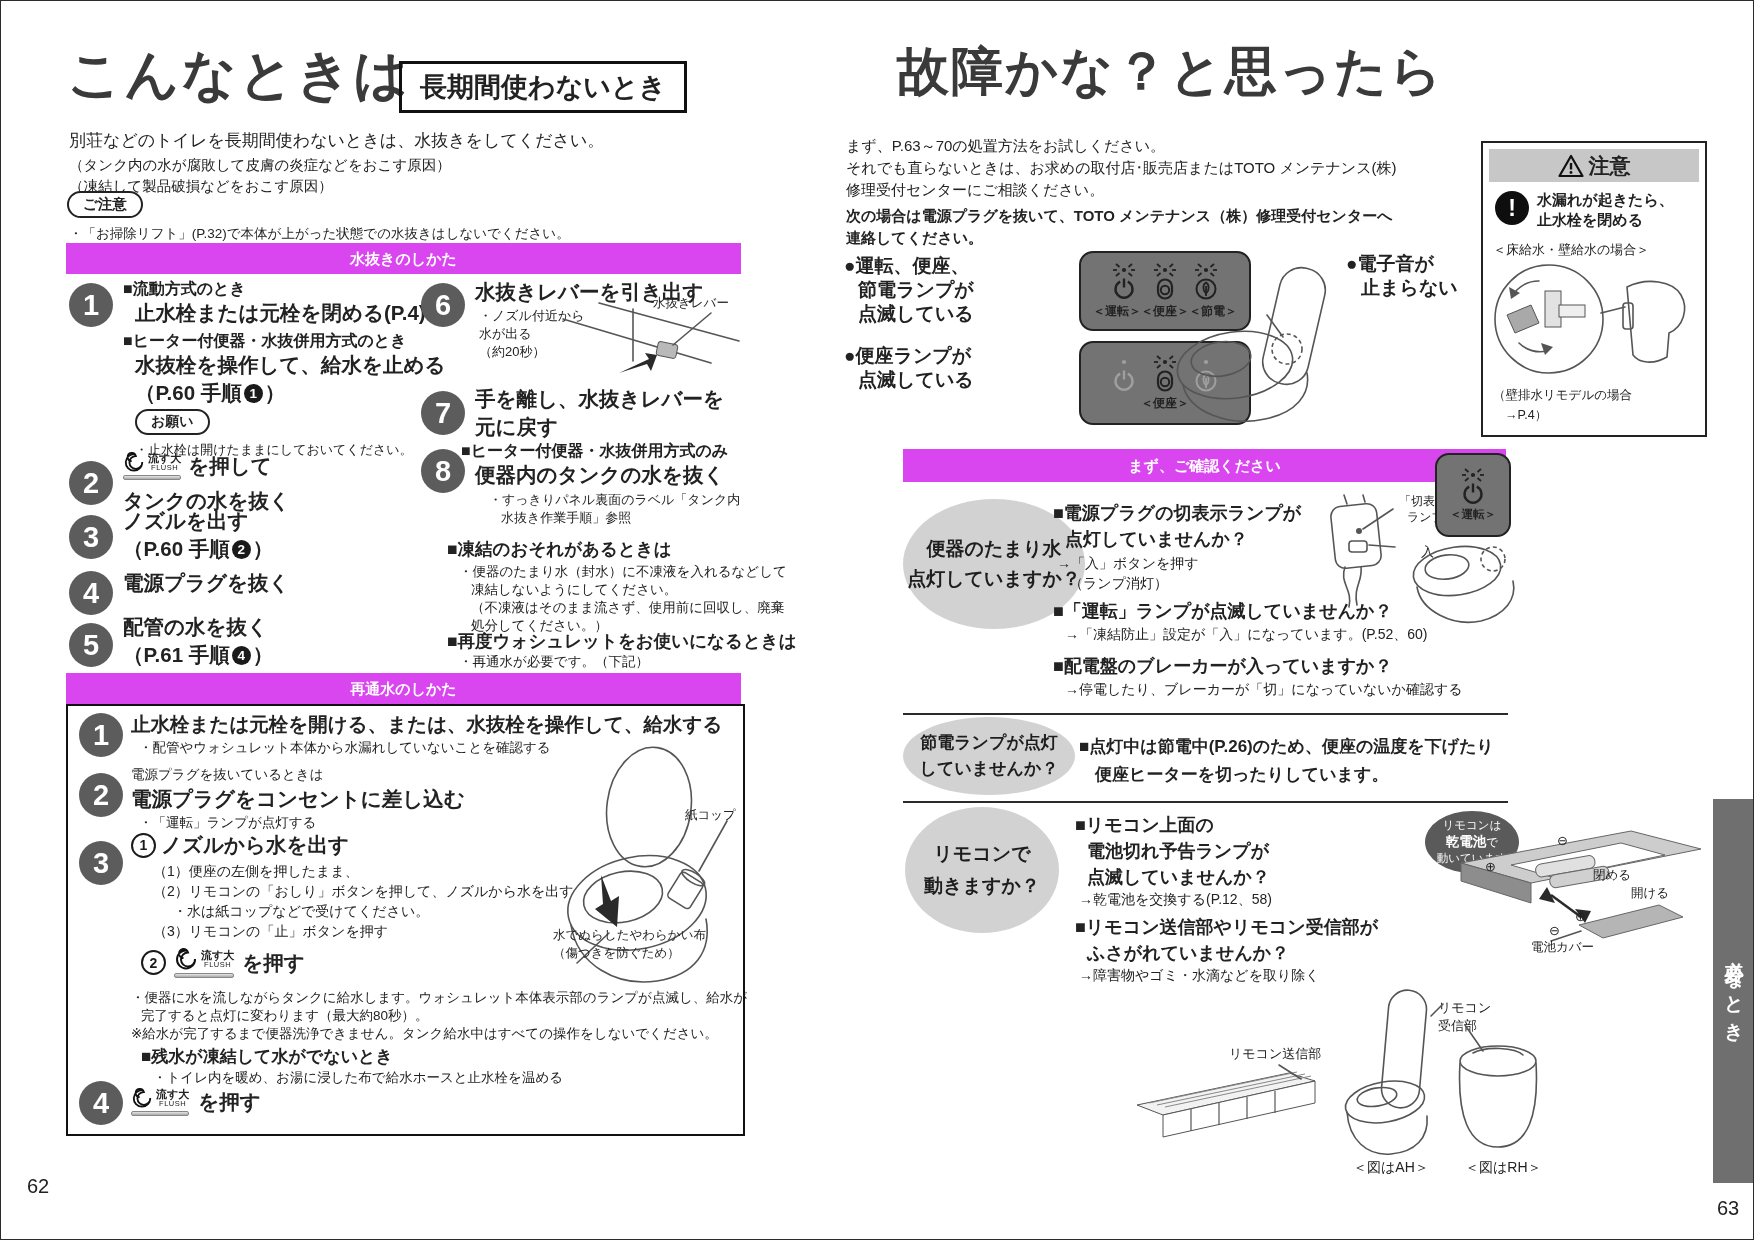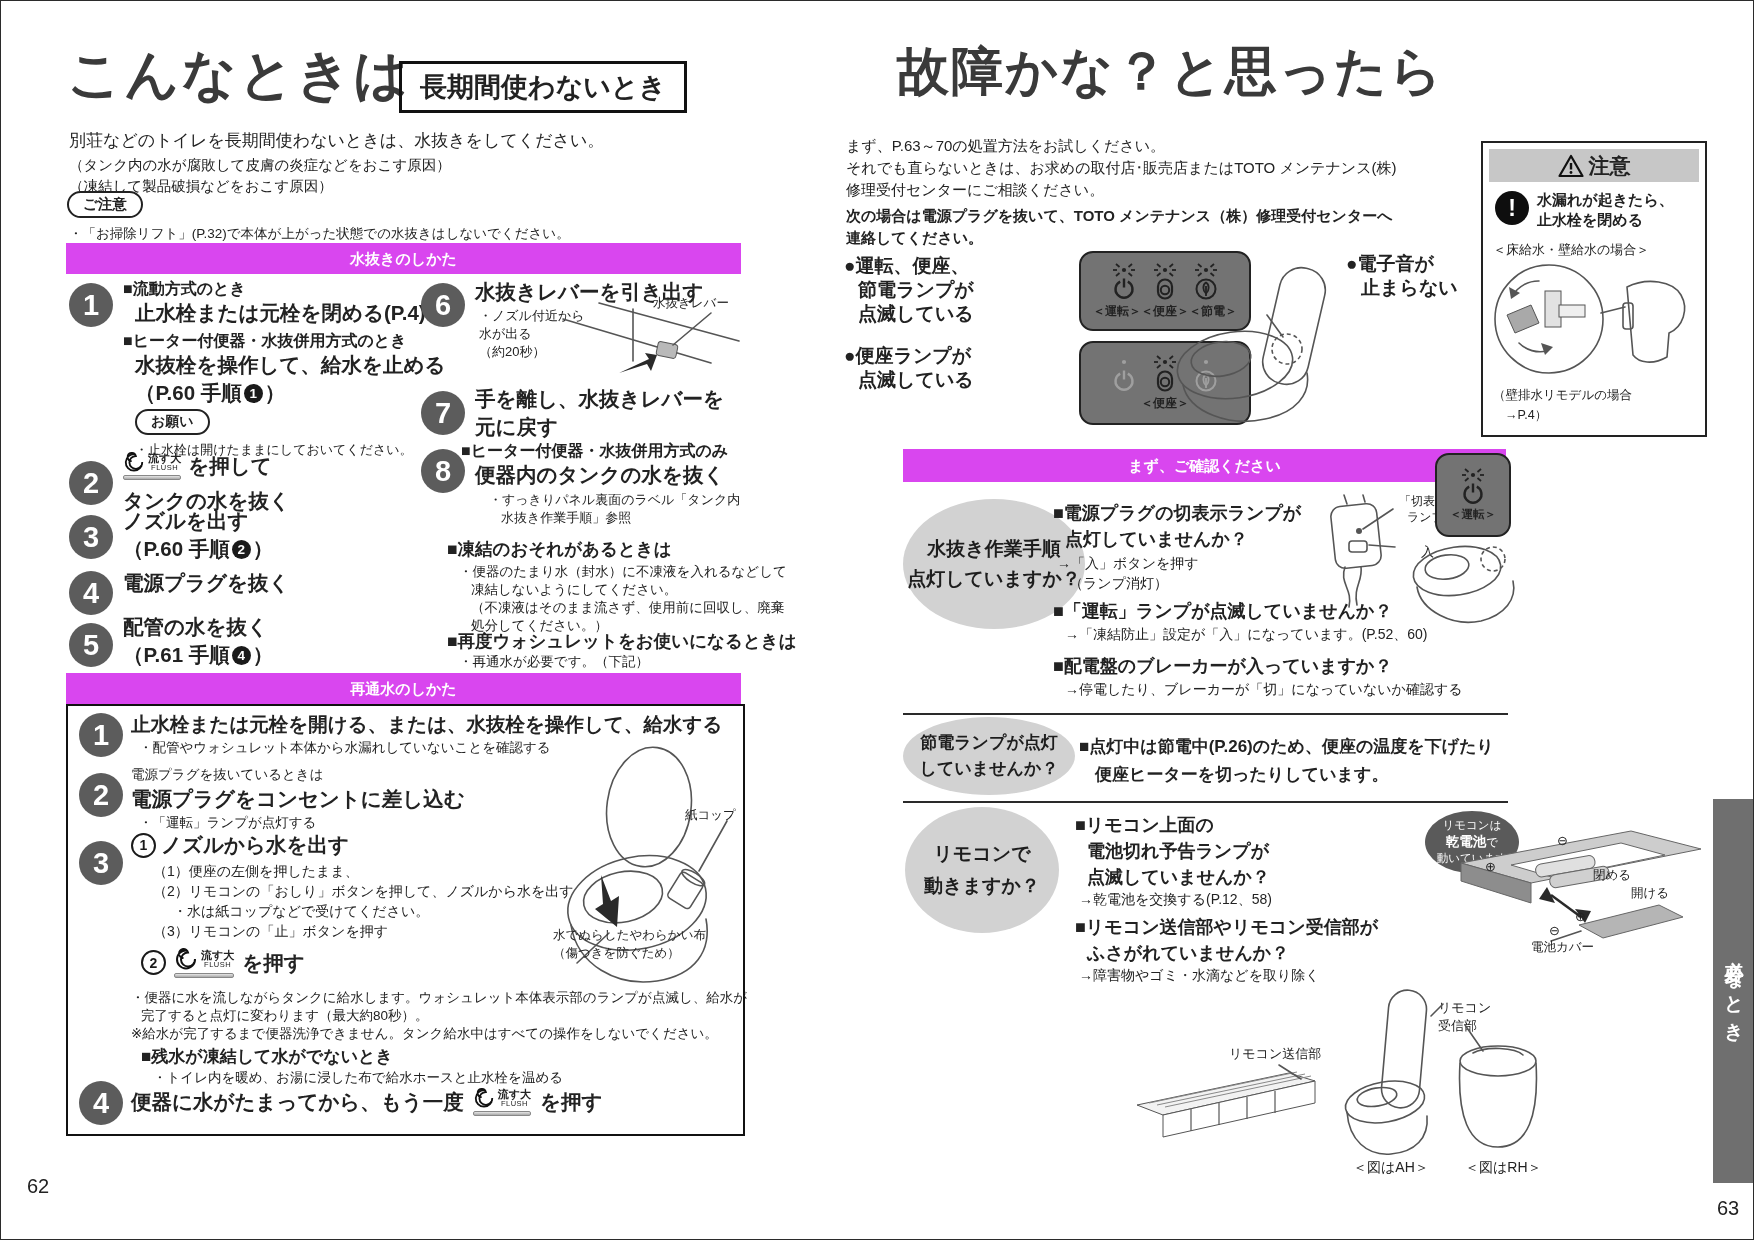--- a/index.html
+++ b/index.html
@@ -196,21 +196,20 @@
   </div>
   <div class="abs sm" style="left:130px;top:988px;">・便器に水を流しながらタンクに給水します。ウォシュレット本体表示部のランプが点滅し、給水が</div>
   <div class="abs sm" style="left:140px;top:1006px;">完了すると点灯に変わります（最大約80秒）。</div>
   <div class="abs sm" style="left:130px;top:1024px;">※給水が完了するまで便器洗浄できません。タンク給水中はすべての操作をしないでください。</div>
 
   <div class="abs b17" style="left:140px;top:1044px;">■残水が凍結して水がでないとき</div>
   <div class="abs sm" style="left:152px;top:1068px;">・トイレ内を暖め、お湯に浸した布で給水ホースと止水栓を温める</div>
 
   <div class="abs step" style="left:78px;top:1080px;">4</div>
   <div class="abs rowflex" style="left:130px;top:1086px;gap:9px;">
-    <span class="big">便器に水がたまってから、もう一度</span>
     <span class="flush">
       <span class="frow">
         <svg width="22" height="22" viewBox="0 0 24 24">
             <path d="M13 3.5 A 9 9 0 1 0 21 12 A 7 7 0 1 1 14 5.5 A 4.5 4.5 0 1 0 9.5 11" fill="none" stroke="#111" stroke-width="2"></path>
           </svg>
         <span style="display:flex;flex-direction:column;align-items:center;">
           <span class="jp">流す大</span>
           <span class="en">FLUSH</span>
         </span>
       </span>
@@ -397,21 +396,21 @@
       <path class="sk" d="M138 30 c20 -10 46 -6 54 8 c8 14 2 32 -12 38 l-2 24 c-14 8 -28 6 -34 -2 z"></path>
       <rect class="sk" x="134" y="46" width="10" height="26" rx="3"></rect>
     </svg>
     <div class="abs sm2" style="left:10px;top:244px;">（壁排水リモデルの場合</div>
     <div class="abs sm2" style="left:22px;top:264px;">→P.4）</div>
   </div>
 
   <div class="abs bar" style="left:902px;top:448px;width:603px;height:33px;line-height:33px;">まず、ご確認ください</div>
 
   <div class="abs ellipse" style="left:902px;top:498px;width:182px;height:130px;font-size:19px;line-height:1.6;">
-    <span>水抜き作業手順</span>
+    <span>便器のたまり水</span>
     <span>点灯していますか？</span>
   </div>
   <div class="abs b18" style="left:1052px;top:500px;">■電源プラグの切表示ランプが</div>
   <div class="abs b18" style="left:1064px;top:526px;">点灯していませんか？</div>
   <div class="abs q14" style="left:1056px;top:554px;">→「入」ボタンを押す</div>
   <div class="abs q14" style="left:1068px;top:574px;">（ランプ消灯）</div>
 
   <svg class="abs" style="left:1316px;top:494px;" width="82" height="115" viewBox="0 0 82 115">
     <rect class="sk" x="16" y="10" width="46" height="62" rx="10" transform="rotate(-6 39 41)"></rect>
     <line class="sk" x1="30" y1="9" x2="27" y2="0"></line>

